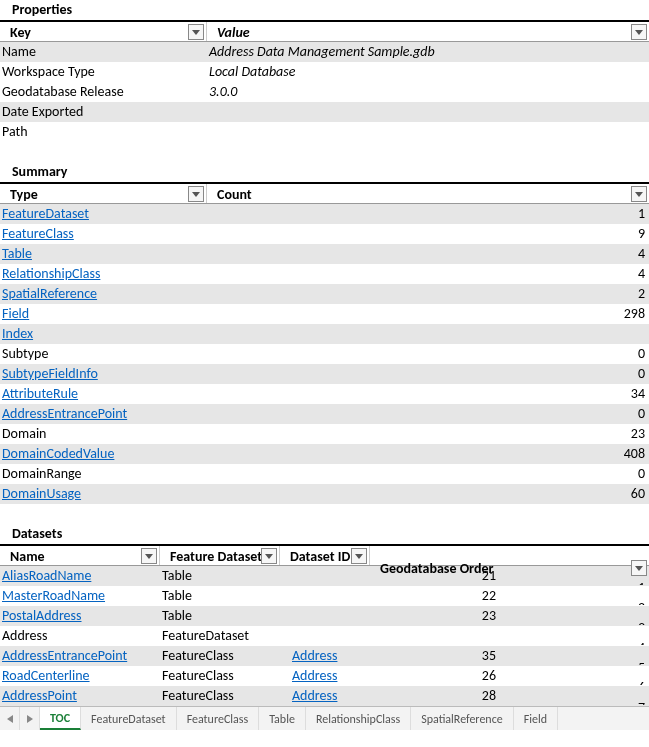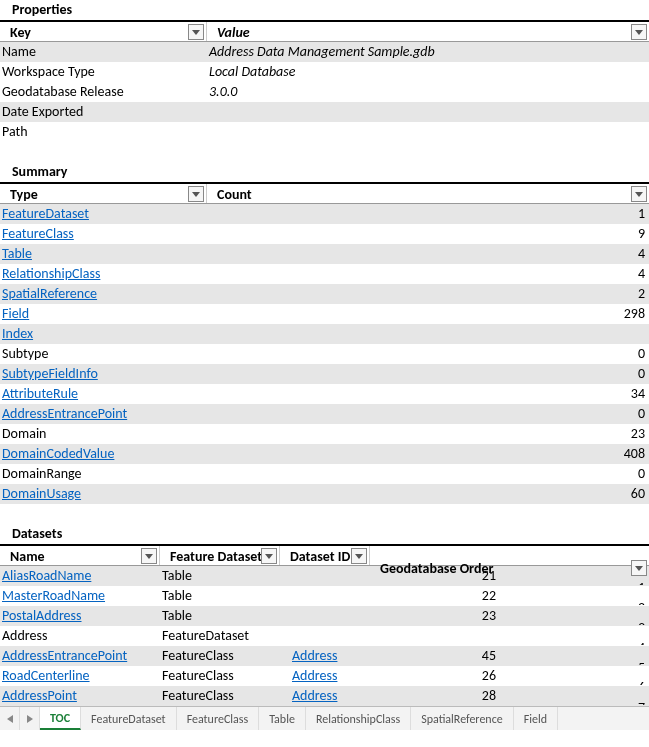--- a/index.html
+++ b/index.html
@@ -289,21 +289,21 @@
         <div class="cell c-ds-name">Address</div>
         <div class="cell c-ds-type">FeatureDataset</div>
         <div class="cell c-ds-fd"></div>
         <div class="cell c-ds-id num"></div>
         <div class="cell c-ds-ord num">4</div>
       </div>
       <div class="row shade">
         <div class="cell c-ds-name link">AddressEntrancePoint</div>
         <div class="cell c-ds-type">FeatureClass</div>
         <div class="cell c-ds-fd link">Address</div>
-        <div class="cell c-ds-id num">45</div>
+        <div class="cell c-ds-id num">35</div>
         <div class="cell c-ds-ord num">5</div>
       </div>
       <div class="row">
         <div class="cell c-ds-name link">RoadCenterline</div>
         <div class="cell c-ds-type">FeatureClass</div>
         <div class="cell c-ds-fd link">Address</div>
         <div class="cell c-ds-id num">26</div>
         <div class="cell c-ds-ord num">6</div>
       </div>
       <div class="row shade">

